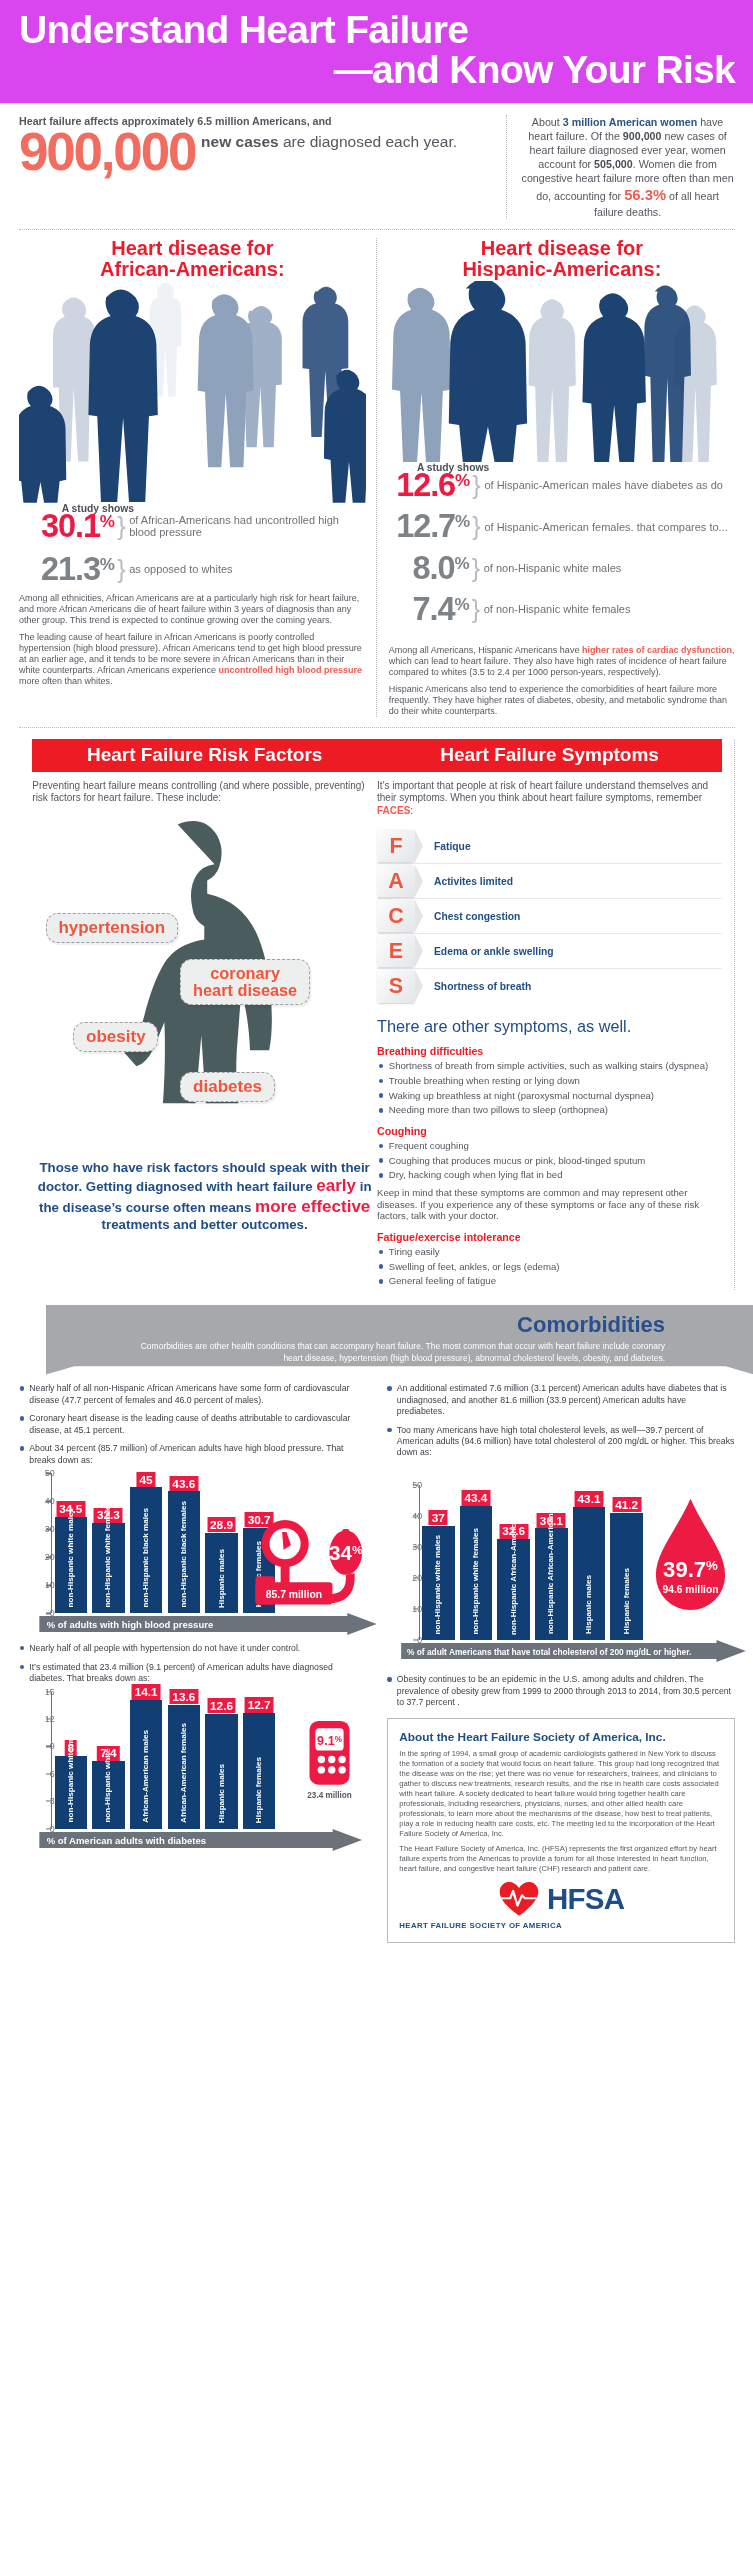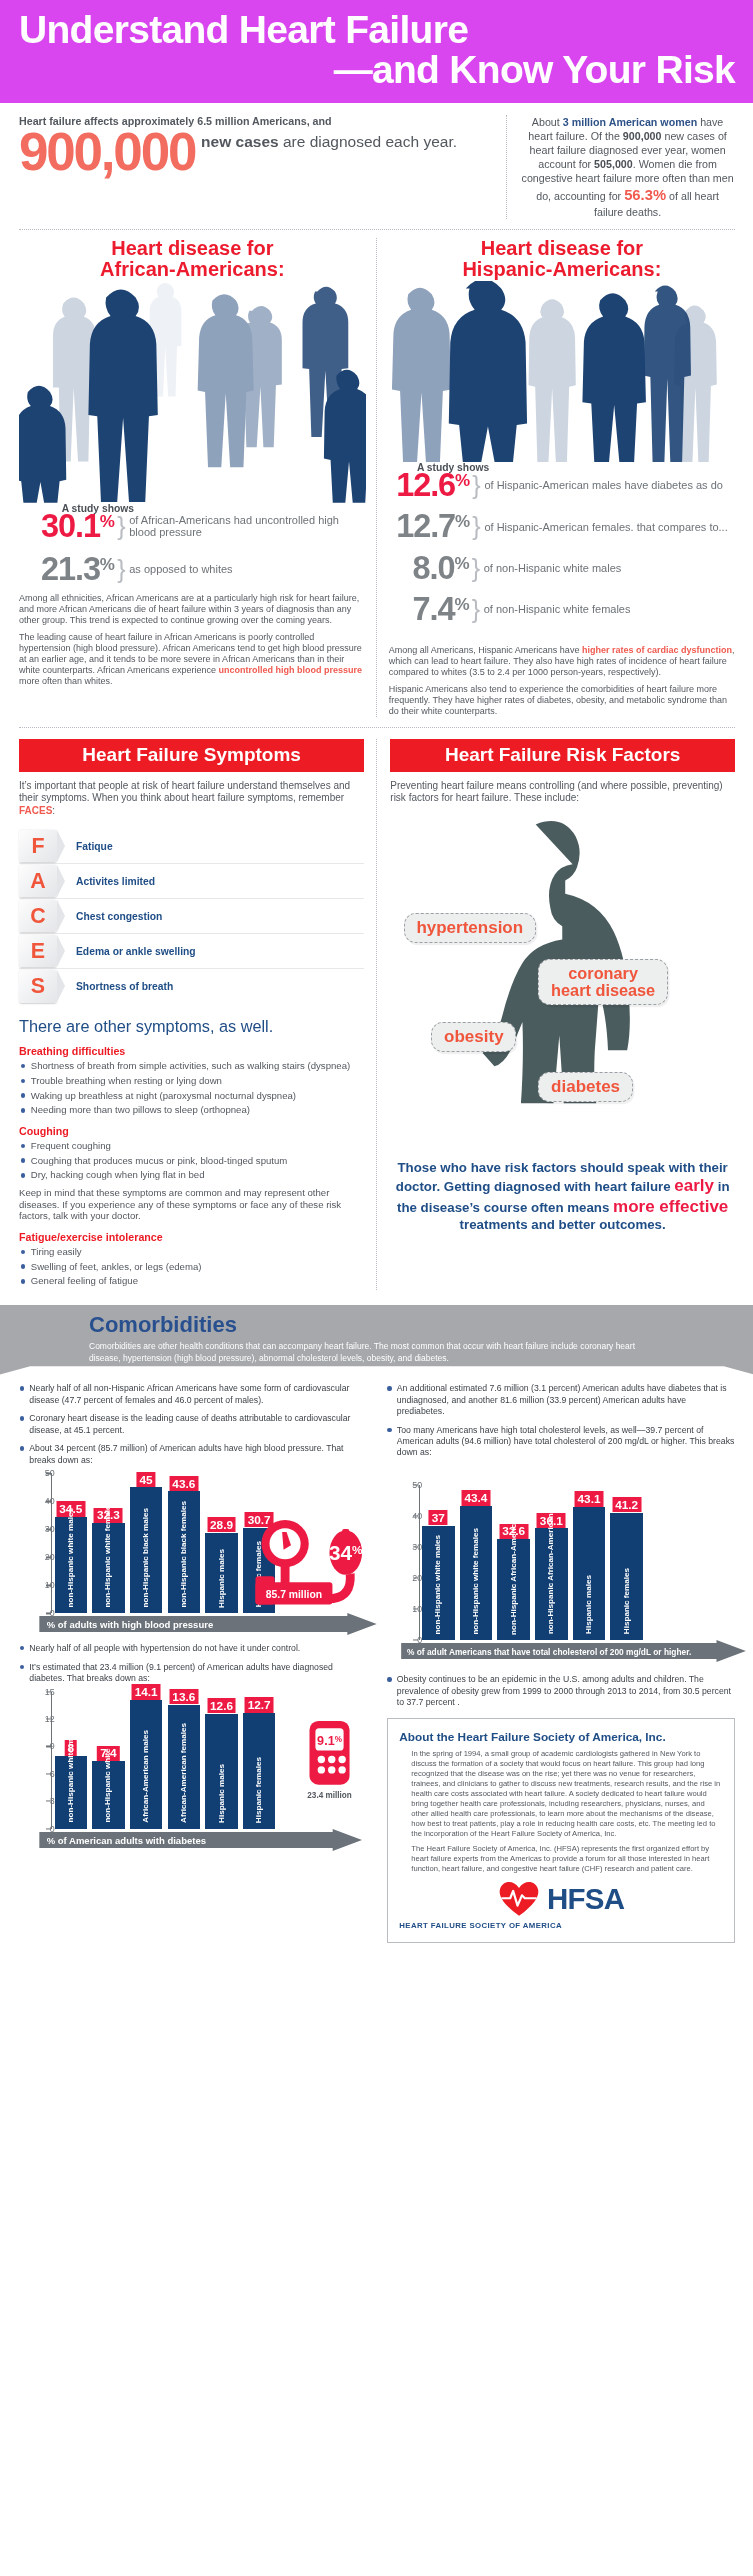--- a/index.html
+++ b/index.html
@@ -151,22 +151,23 @@
   .b-diabetes { left: 148px; top: 255px; font-size: 17px; }
   .risk-closing {
     font-size: 13.3px; font-weight: bold; color: #1f4d86;
     text-align: center; line-height: 1.22; margin-top: 3px;
   }
   .risk-closing .rbig { color: #ed1b44; font-size: 17px; }
 
   
   .comorb-banner { position: relative; margin-top: 14.8px; }
   .banner-shape {
-    background: #a6a8ab; color: #fff; padding: 7.4px 89px 10.3px 89px; text-align: left;
+    background: #a6a8ab; color: #fff; padding: 7.4px 89px 10.3px 89px; text-align: right;
     clip-path: polygon(0 0, 100% 0, 100% 100%, 96% 88%, 4% 88%, 0 100%);
+    margin-left: 46px;
   }
   .banner-title { color: #284f8e; font-weight: bold; font-size: 22px; margin-bottom: 3px; }
   .banner-sub { font-size: 8.5px; line-height: 1.35; color: #fff; }
 
   .comorb-body { display: flex; padding: 8.9px 19px 0 19px; gap: 19px; }
   .cb-col { width: 50%; }
   ul.cbul { list-style: none; }
   ul.cbul li {
     font-size: 8.7px; line-height: 1.3; padding-left: 10.3px; position: relative;
     margin-bottom: 7.4px; color: #3d4248;
@@ -220,21 +221,21 @@
   .bp-icon { position: absolute; right: 3px; bottom: 4.4px; }
   .drop-icon { position: absolute; right: 4.4px; top: 8.9px; }
   .glucose { position: absolute; right: 4.4px; bottom: 22px; }
 
   
   .about {
     margin: 11.8px 19px 0 19px; padding: 10.3px 11.8px 11.8px 11.8px;
     border: 1.1px solid #b9bdc2; display: flex; gap: 13.3px;
   }
   .about h3 { color: #1f4d86; font-size: 11.8px; margin-bottom: 5.2px; }
-  .about p { font-size: 7.6px; line-height: 1.32; color: #53585f; margin-bottom: 5.2px; margin-left: 12px; }
+  .about p { font-size: 7.6px; line-height: 1.32; color: #53585f; margin-bottom: 5.2px; }
   .hfsa-logo { display: flex; align-items: center; gap: 5.9px; }
   .hfsa-text { color: #1f4d86; font-weight: bold; font-size: 29.5px; letter-spacing: -0.7px; }
   .hfsa-sub { color: #1f4d86; font-size: 7.8px; font-weight: bold; letter-spacing: 0.4px; margin-top: 1.5px;}
   .spacer { height: 13.3px; }
 </style>
 </head>
 <body>
 
 <div class="page">
 
@@ -356,20 +357,43 @@
         </div>
       </div>
 
       <div class="eth-para" style="margin-top:19px"><span>Among all Americans, Hispanic Americans have </span><span class="red-b">higher rates of cardiac dysfunction</span><span>, which can lead to heart failure. They also have high rates of incidence of heart failure compared to whites (3.5 to 2.4 per 1000 person-years, respectively).</span></div>
       <div class="eth-para">Hispanic Americans also tend to experience the comorbidities of heart failure more frequently. They have higher rates of diabetes, obesity, and metabolic syndrome than do their white counterparts.</div>
     </div>
   </div>
 
   <div class="panels">
 
+    <div class="panel right">
+      <div class="panel-head">Heart Failure Risk Factors</div>
+      <div class="panel-intro">Preventing heart failure means controlling (and where possible, preventing) risk factors for heart failure. These include:</div>
+
+      <div class="risk-area">
+        <svg class="body" width="214" height="332" viewBox="0 0 290 450">
+          <g fill="#4b5c5e">
+            <path d="M108 10 q36-14 54 16 q10 20 2 42 q-4 12-16 18 l0 18 q46 10 66 52 q16 34 20 86 q4 44-2 74 l-26 0 q-2-48-12-78 l-6 80 q-2 44 2 70 l-44 0 l-6-92 l-8 92 l-44 0 q4-60 2-110 l-14 34 q-10 22-24 26 l-16-18 q18-16 26-48 q12-48 28-74 q16-26 54-32 l0-18 q-14-8-16-24 q-6-28 6-46 q8-12 24-14 z"></path>
+          </g>
+        </svg>
+
+        <div class="bubble b-hyper">hypertension</div>
+        <div class="bubble b-coronary" style="white-space:pre-line;">coronary
+heart disease</div>
+        <div class="bubble b-obesity">obesity</div>
+        <div class="bubble b-diabetes">diabetes</div>
+      </div>
+
+      <div class="risk-closing">
+        <span>Those who have risk factors should speak with their doctor. Getting diagnosed with heart failure </span><span class="rbig">early</span><span> in the disease’s course often means </span><span class="rbig">more effective</span><span> treatments and better outcomes.</span>
+      </div>
+    </div>
+
     <div class="panel left">
       <div class="panel-head">Heart Failure Symptoms</div>
       <div class="panel-intro"><span>It’s important that people at risk of heart failure understand themselves and their symptoms. When you think about heart failure symptoms, remember </span><span class="red-b">FACES</span><span>:</span></div>
 
       <div class="faces-list">
         <div class="face-row">
           <div class="face-badge">F</div>
           <div class="face-label">Fatique</div>
         </div>
         <div class="face-row">
@@ -408,43 +432,20 @@
       </ul>
 
       <div class="note">Keep in mind that these symptoms are common and may represent other diseases. If you experience any of these symptoms or face any of these risk factors, talk with your doctor.</div>
 
       <div class="sym-head">Fatigue/exercise intolerance</div>
       <ul class="syms">
         <li>Tiring easily</li>
         <li>Swelling of feet, ankles, or legs (edema)</li>
         <li>General feeling of fatigue</li>
       </ul>
-    </div>
-
-    <div class="panel right">
-      <div class="panel-head">Heart Failure Risk Factors</div>
-      <div class="panel-intro">Preventing heart failure means controlling (and where possible, preventing) risk factors for heart failure. These include:</div>
-
-      <div class="risk-area">
-        <svg class="body" width="214" height="332" viewBox="0 0 290 450">
-          <g fill="#4b5c5e">
-            <path d="M108 10 q36-14 54 16 q10 20 2 42 q-4 12-16 18 l0 18 q46 10 66 52 q16 34 20 86 q4 44-2 74 l-26 0 q-2-48-12-78 l-6 80 q-2 44 2 70 l-44 0 l-6-92 l-8 92 l-44 0 q4-60 2-110 l-14 34 q-10 22-24 26 l-16-18 q18-16 26-48 q12-48 28-74 q16-26 54-32 l0-18 q-14-8-16-24 q-6-28 6-46 q8-12 24-14 z"></path>
-          </g>
-        </svg>
-
-        <div class="bubble b-hyper">hypertension</div>
-        <div class="bubble b-coronary" style="white-space:pre-line;">coronary
-heart disease</div>
-        <div class="bubble b-obesity">obesity</div>
-        <div class="bubble b-diabetes">diabetes</div>
-      </div>
-
-      <div class="risk-closing">
-        <span>Those who have risk factors should speak with their doctor. Getting diagnosed with heart failure </span><span class="rbig">early</span><span> in the disease’s course often means </span><span class="rbig">more effective</span><span> treatments and better outcomes.</span>
-      </div>
     </div>
   </div>
 
   <div class="comorb-banner">
     <div class="banner-shape">
       <div class="banner-title">Comorbidities</div>
       <div class="banner-sub">Comorbidities are other health conditions that can accompany heart failure. The most common that occur with heart failure include coronary heart disease, hypertension (high blood pressure), abnormal cholesterol levels, obesity, and diabetes.</div>
     </div>
   </div>
 
@@ -680,20 +681,27 @@
                 </div>
               </div>
             <div class="bar-col">
                 <div class="bar" style="height:82.4%">
                   <span class="vlabel">41.2</span>
                   <span class="catlabel">Hispanic females</span>
                 </div>
               </div>
           </div>
 
+          <div class="drop-icon">
+            <svg width="81" height="126" viewBox="0 0 110 170">
+              <path d="M55 6 C 34 52, 8 78, 8 110 a47 47 0 0 0 94 0 C102 78, 76 52, 55 6 z" fill="#ed1b44"></path>
+              <text x="55" y="112" text-anchor="middle" fill="#fff" font-size="30" font-weight="bold" font-family="Liberation Sans, sans-serif">39.7<tspan font-size="18" dy="-10">%</tspan></text>
+              <text x="55" y="134" text-anchor="middle" fill="#fff" font-size="14" font-weight="bold" font-family="Liberation Sans, sans-serif">94.6 million</text>
+            </svg>
+          </div>
         </div>
         <div class="caption-wrap">
           <svg width="347" height="22" viewBox="0 0 470 30" style="position:absolute;left:10.3px;top:0">
             <path d="M0 4 L430 4 L430 0 L470 15 L430 30 L430 26 L0 26 Z" fill="#6b7279"></path>
             <text x="8" y="20" fill="#fff" font-size="11.4" font-weight="bold" font-family="Liberation Sans, sans-serif">% of adult Americans that have total cholesterol of 200 mg/dL or higher.</text>
           </svg>
         </div>
       </div>
 
       <ul class="cbul" style="margin-top:10.3px">

